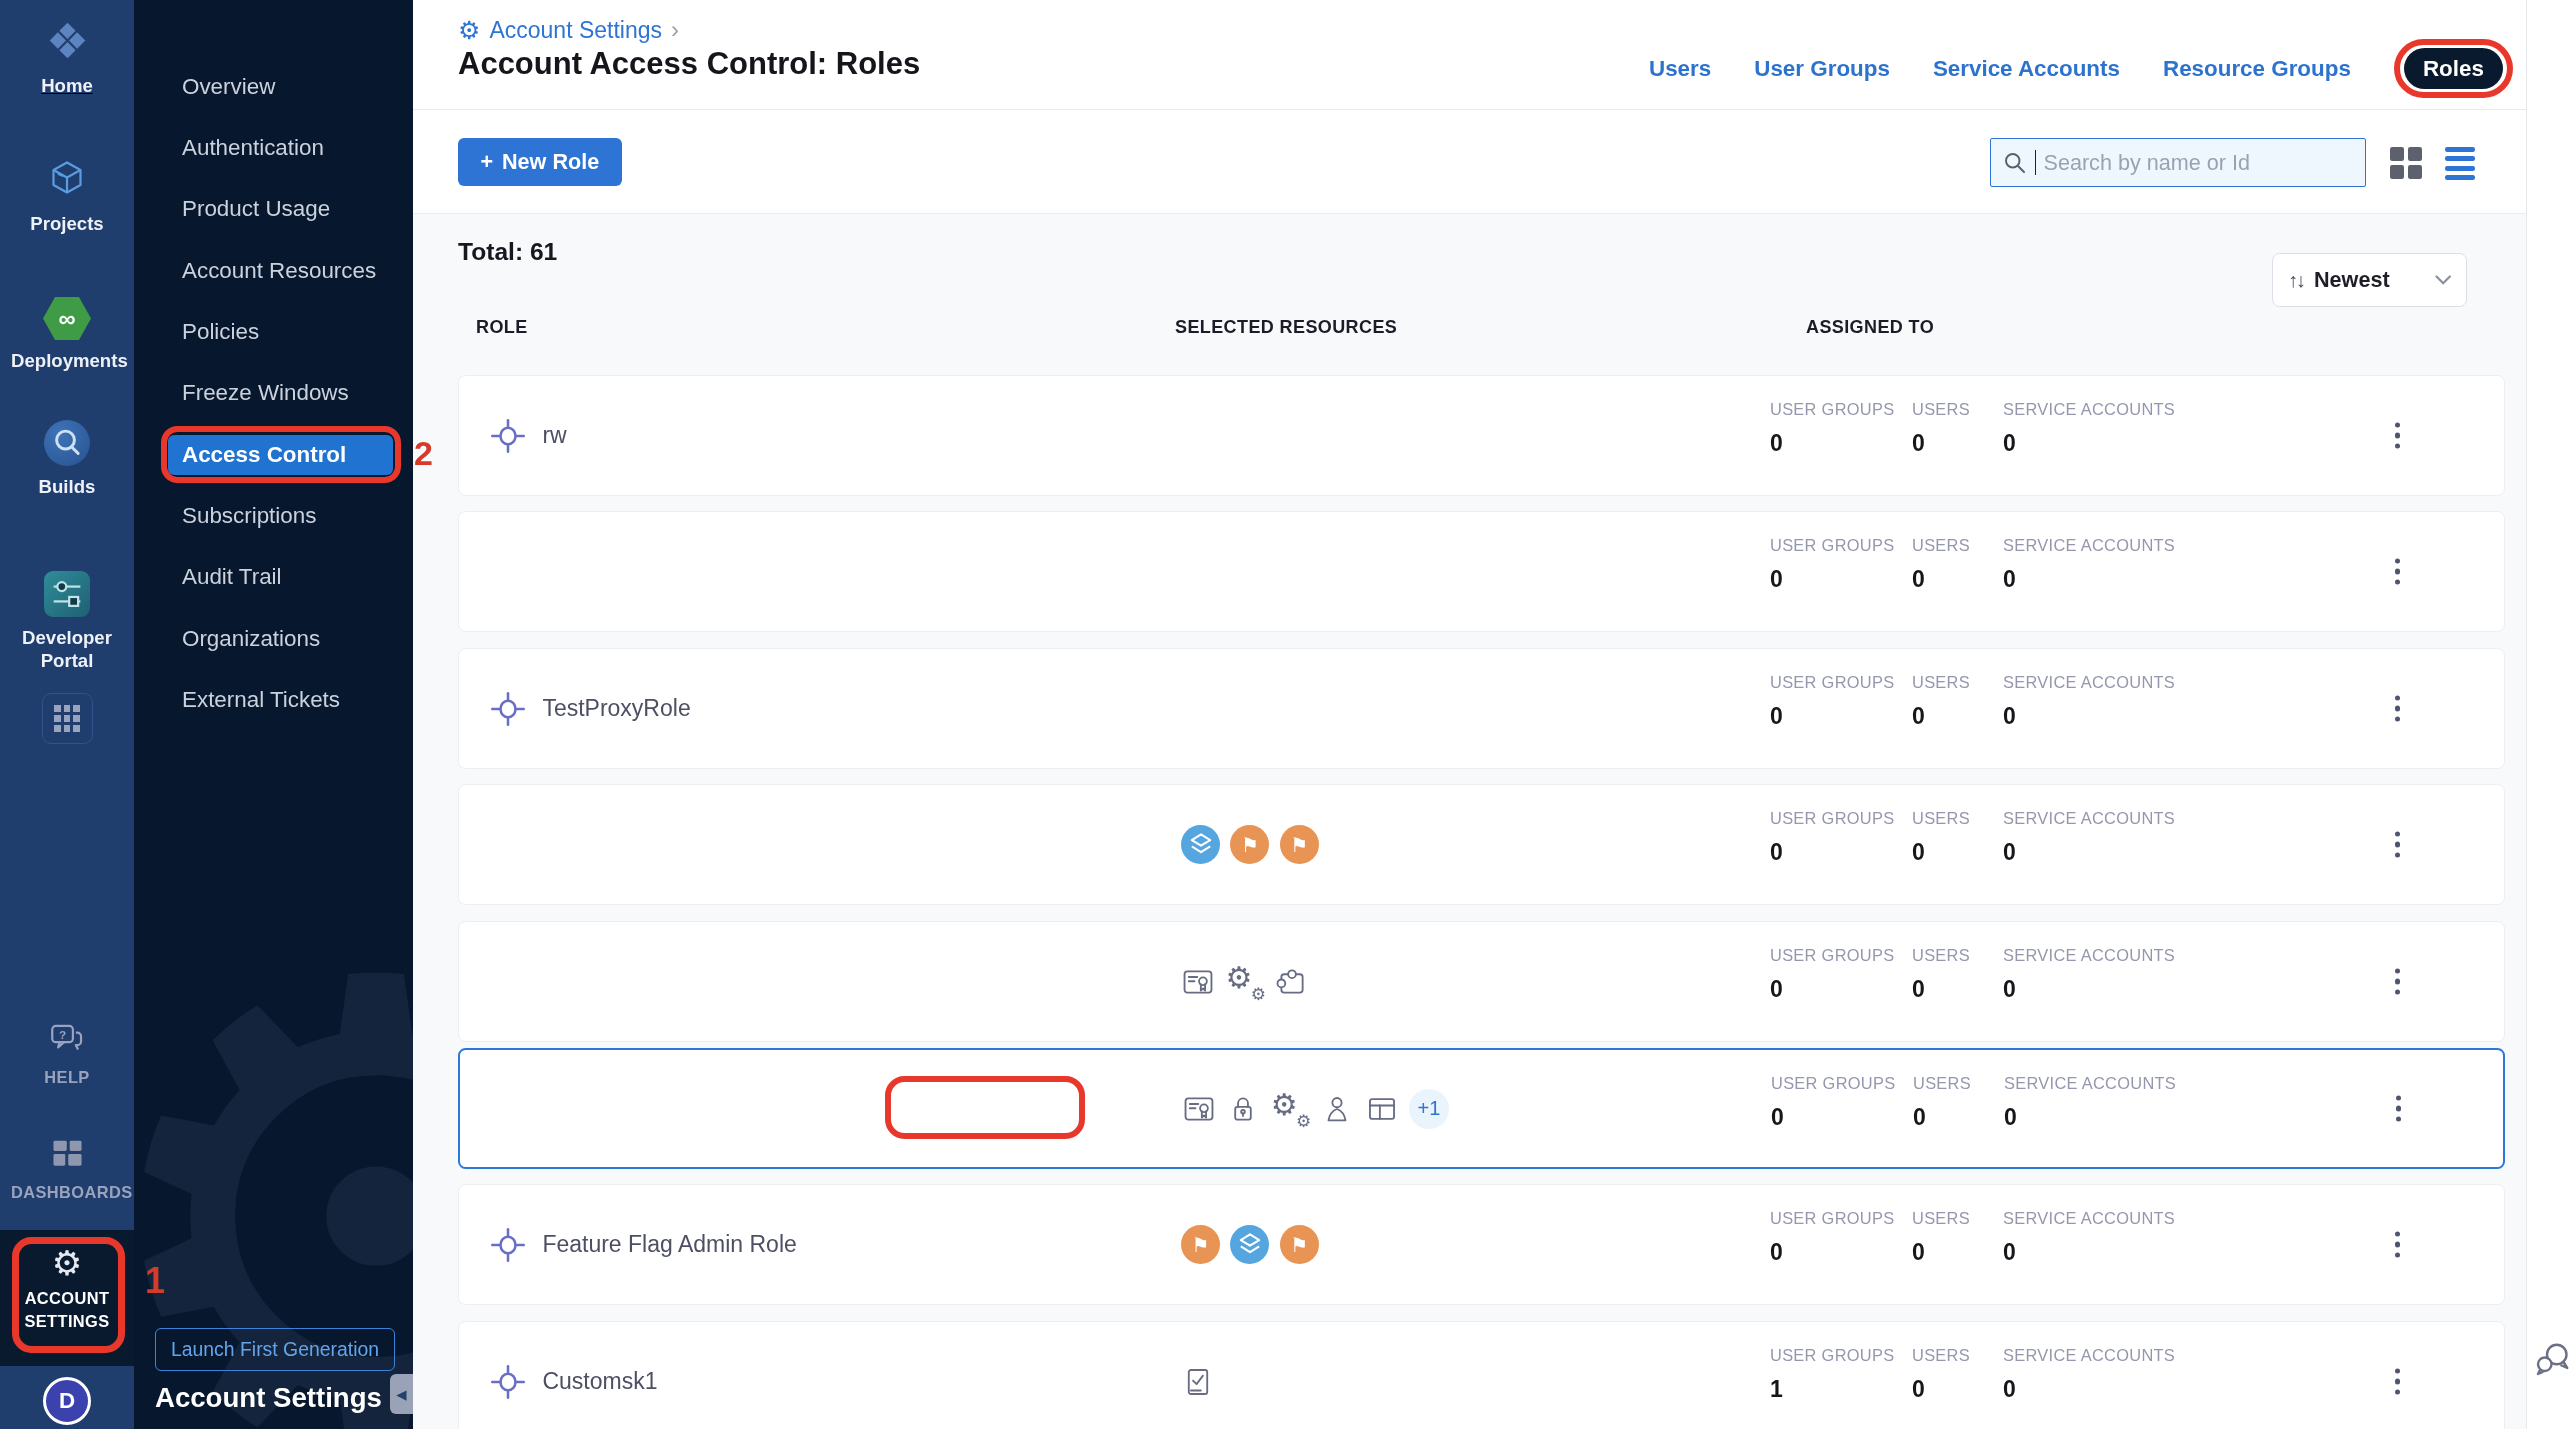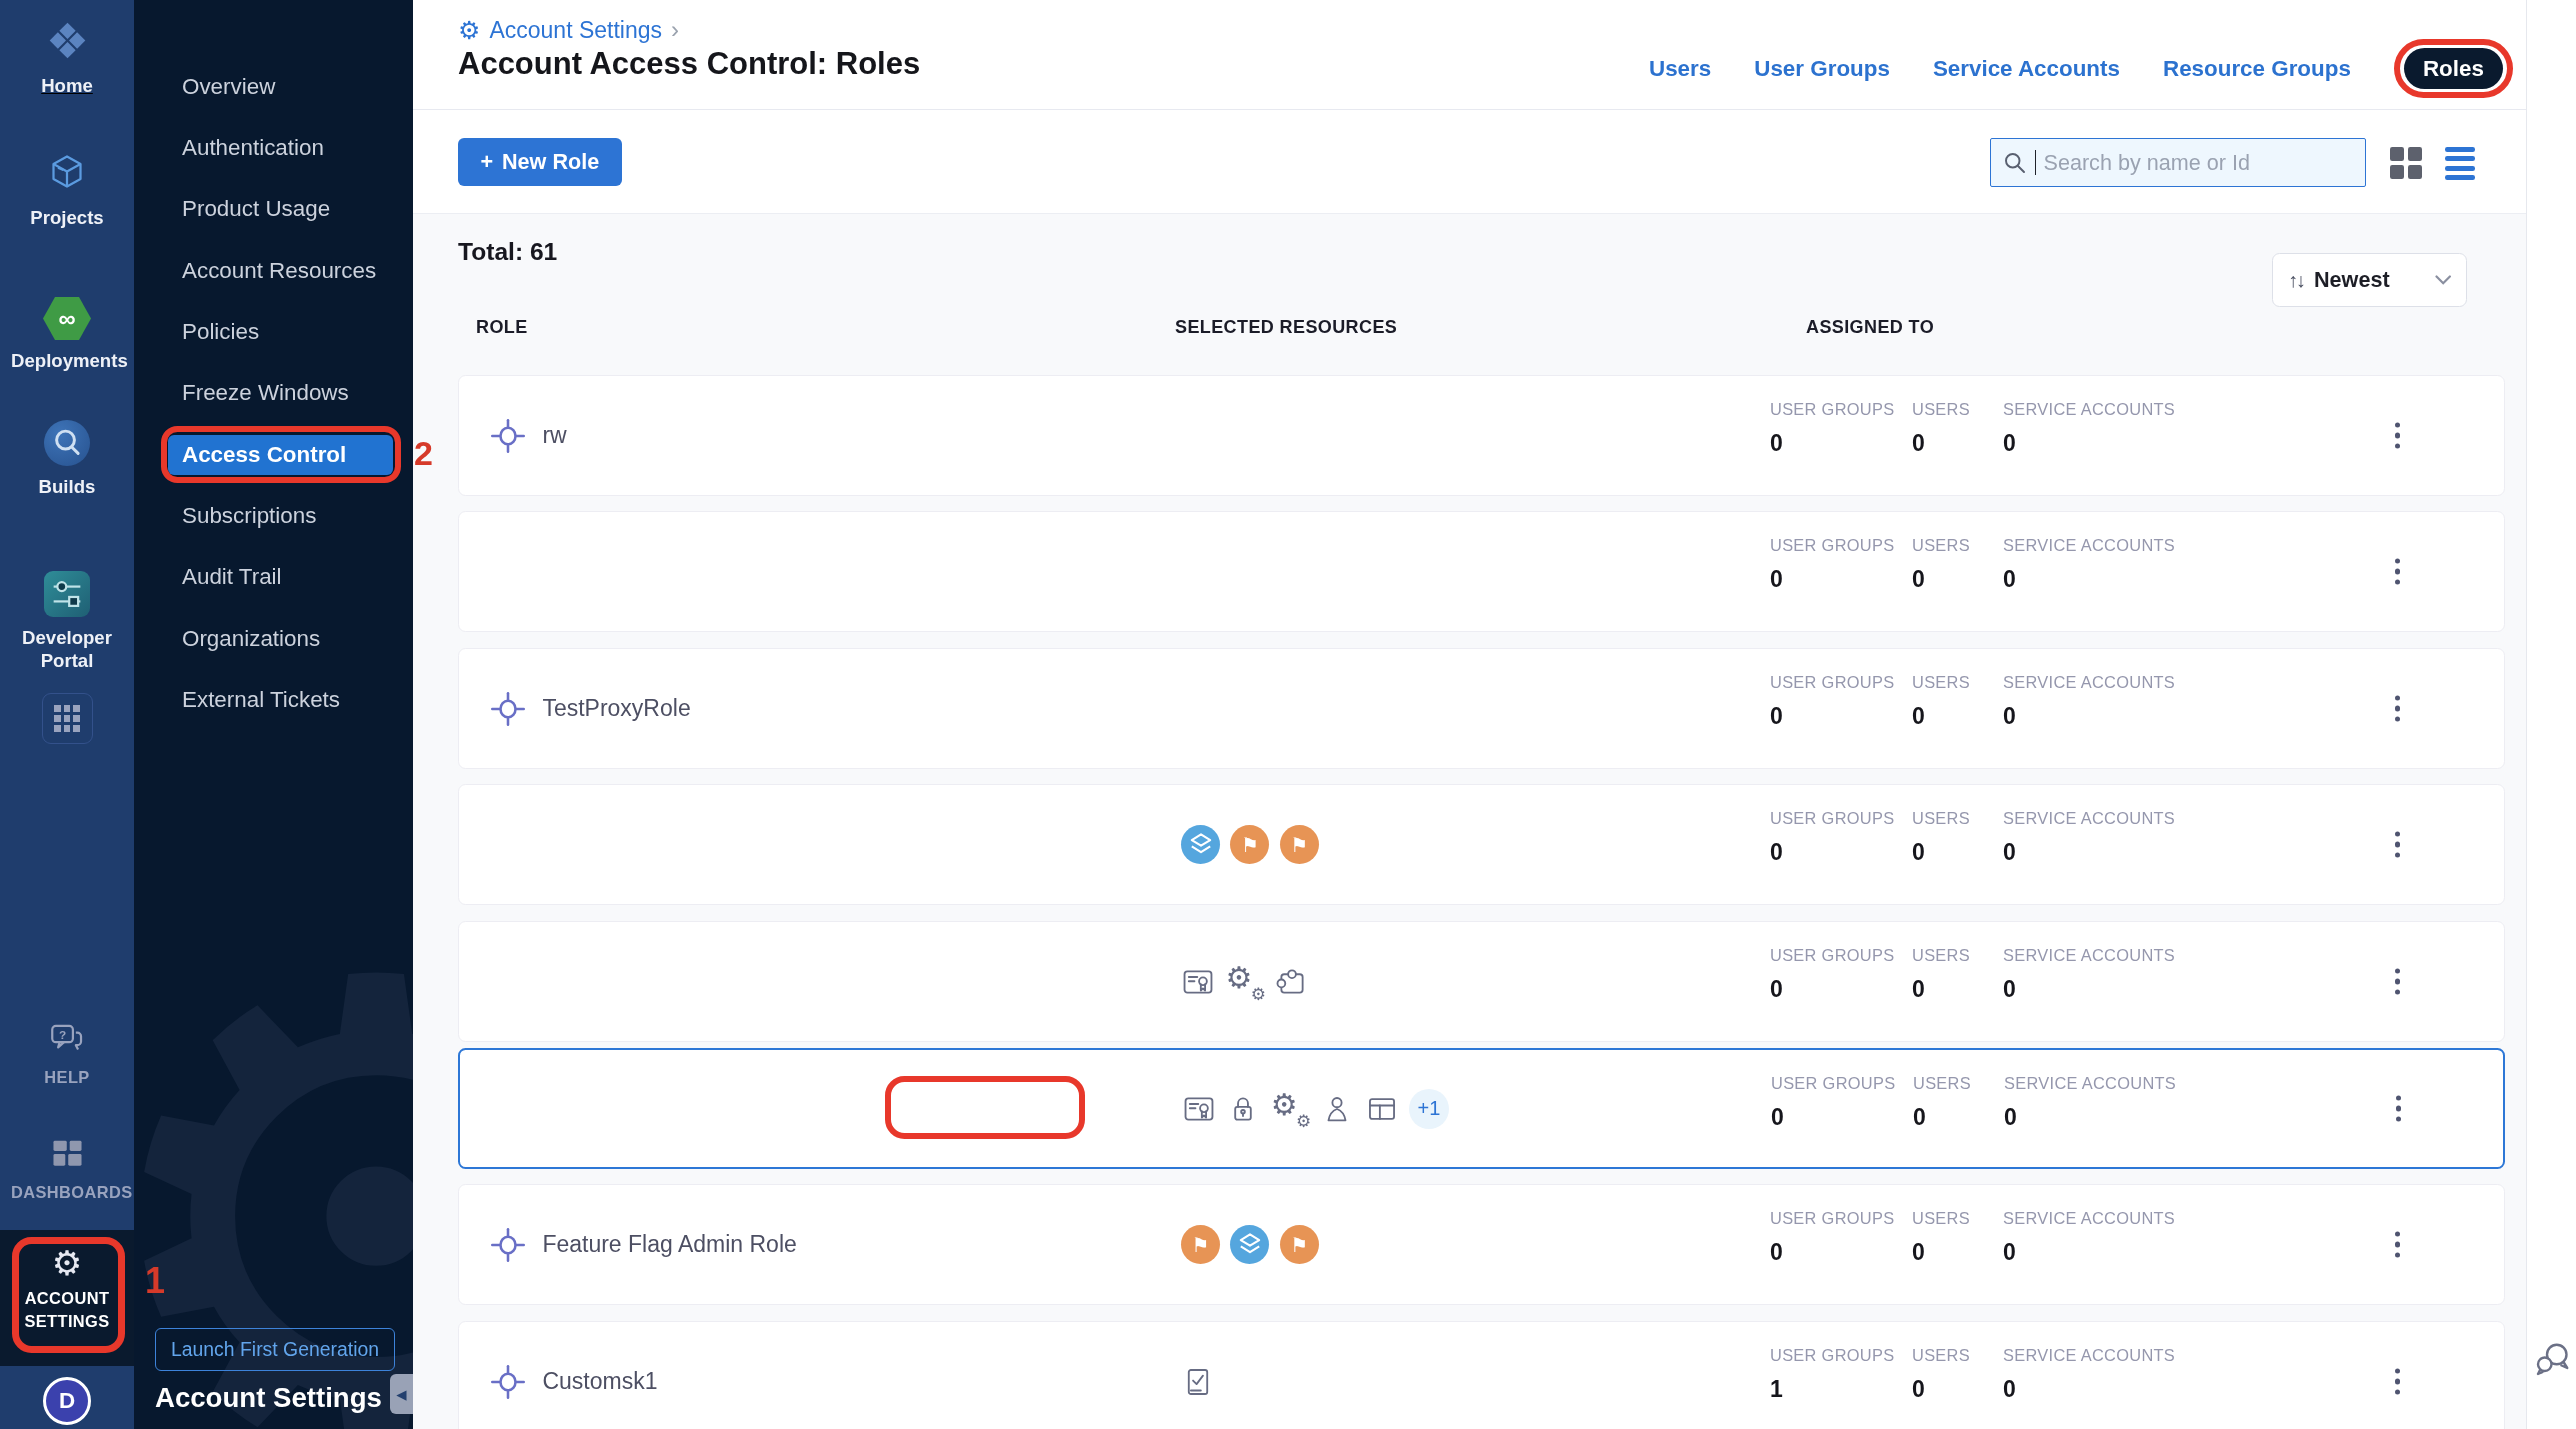--- a/index.html
+++ b/index.html
@@ -8,21 +8,21 @@
          font-family:"Liberation Sans","DejaVu Sans",sans-serif; }
 
   
   .rail { position:absolute; left:0; top:0; width:134px; height:100%;
           background:#1f3d6d; z-index:20; }
   .rail-item { position:absolute; left:0; width:134px; display:flex;
                flex-direction:column; align-items:center; gap:9px; cursor:pointer; }
   .rlbl { color:#eef1f7; font-size:18.6px; font-weight:600; text-align:center;
           width:112px; line-height:23px; }
   .rlbl.dim { color:#99a3be; font-size:16.4px; font-weight:600; letter-spacing:0.4px; }
-  .r-home{top:19.4px;text-decoration:underline;} .r-projects{top:152px;} .r-deploy{top:297px;}
+  .r-home{top:19.4px;text-decoration:underline;} .r-projects{top:158px;} .r-deploy{top:297px;}
   .r-builds{top:420px;} .r-devportal{top:571px;} .r-modules{top:693px;}
   .r-help{top:1023px;} .r-dash{top:1139px;}
   .hex { width:48px; height:43px; background:#3f9b45;
          clip-path:polygon(25% 0,75% 0,100% 50%,75% 100%,25% 100%,0 50%);
          display:flex; align-items:center; justify-content:center;
          color:#fff; font-size:24px; font-weight:bold; }
   .circ-builds { width:46px; height:46px; border-radius:50%;
          background:radial-gradient(circle at 35% 30%, #3e74b8, #27528f); }
   .devp { width:46px; height:46px; border-radius:9px;
          background:linear-gradient(135deg,#2f8d98,#1f5f74); }

